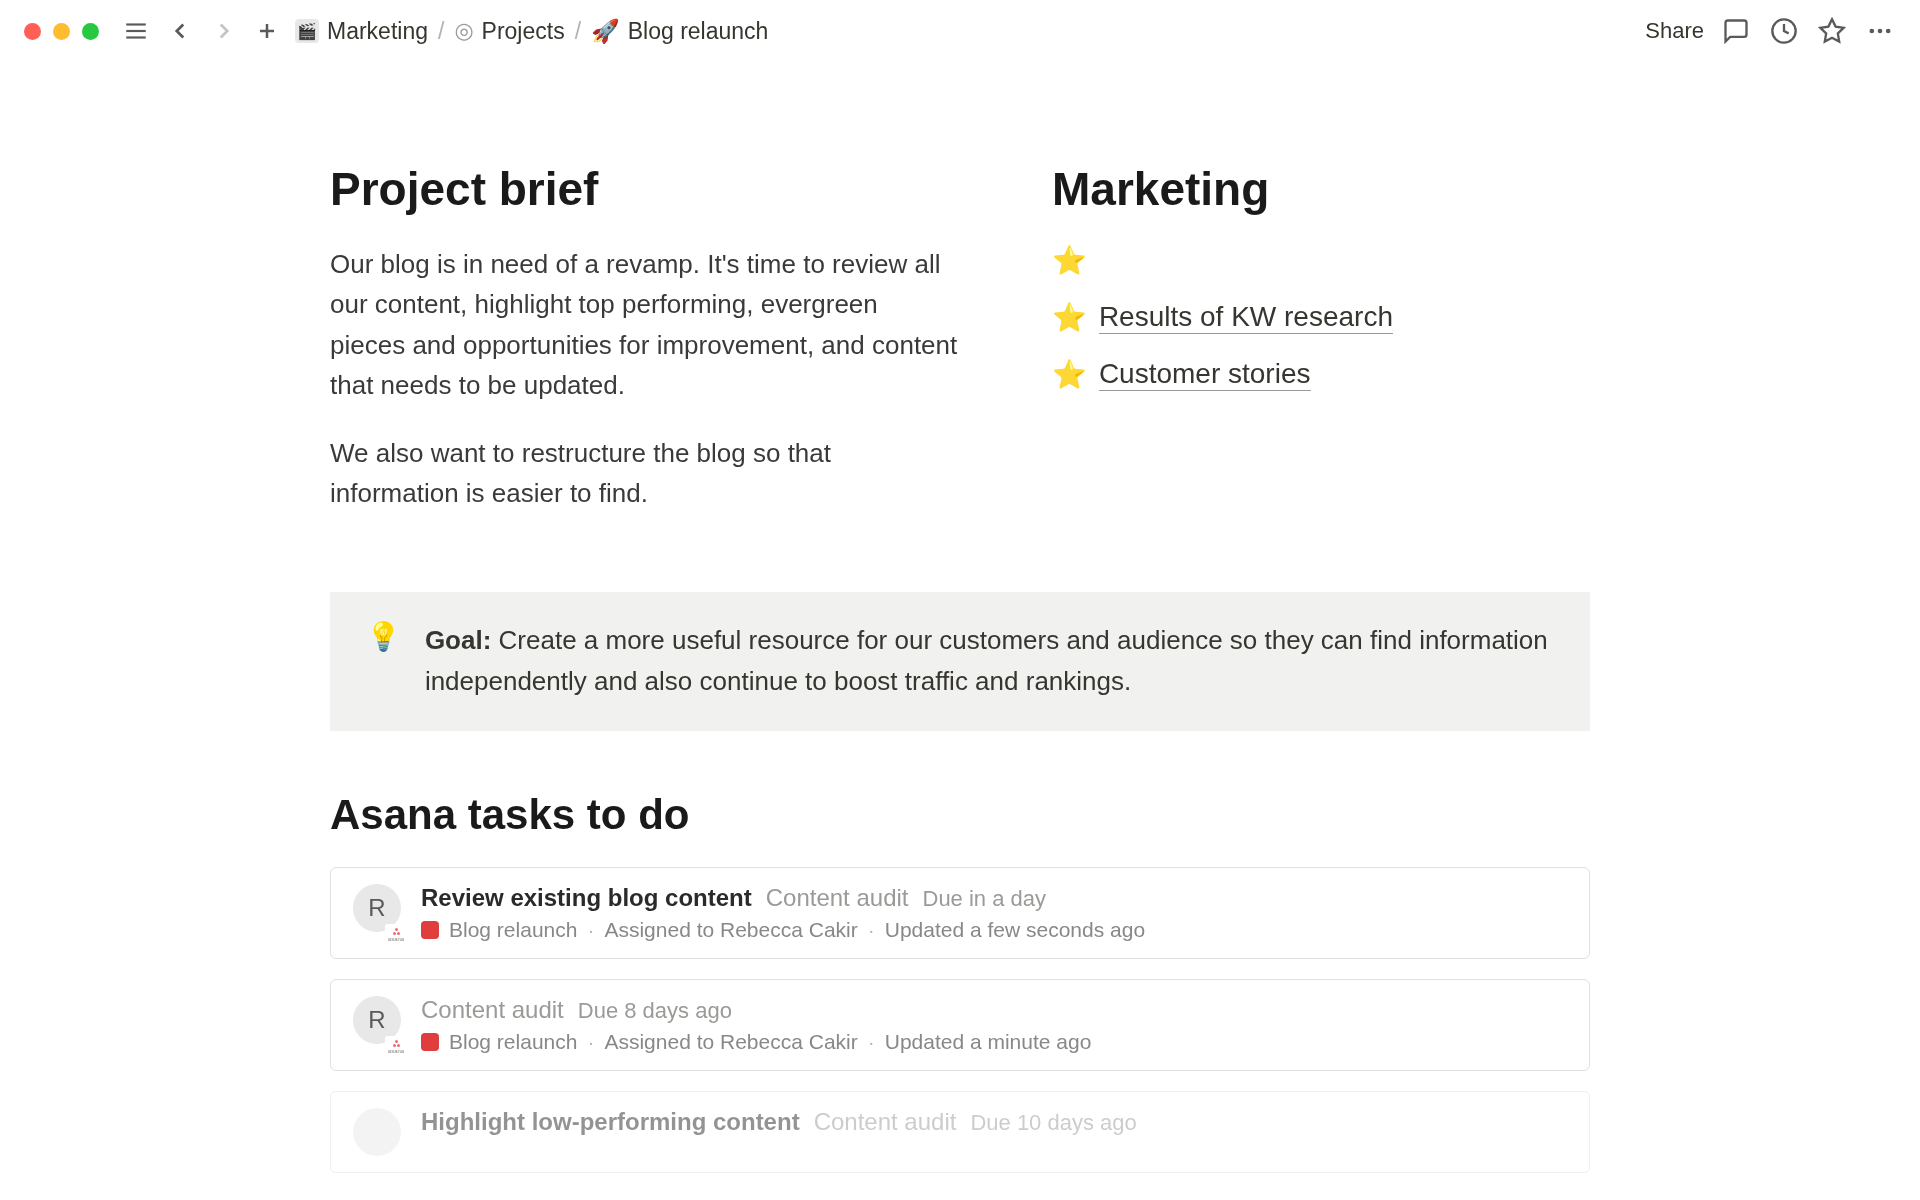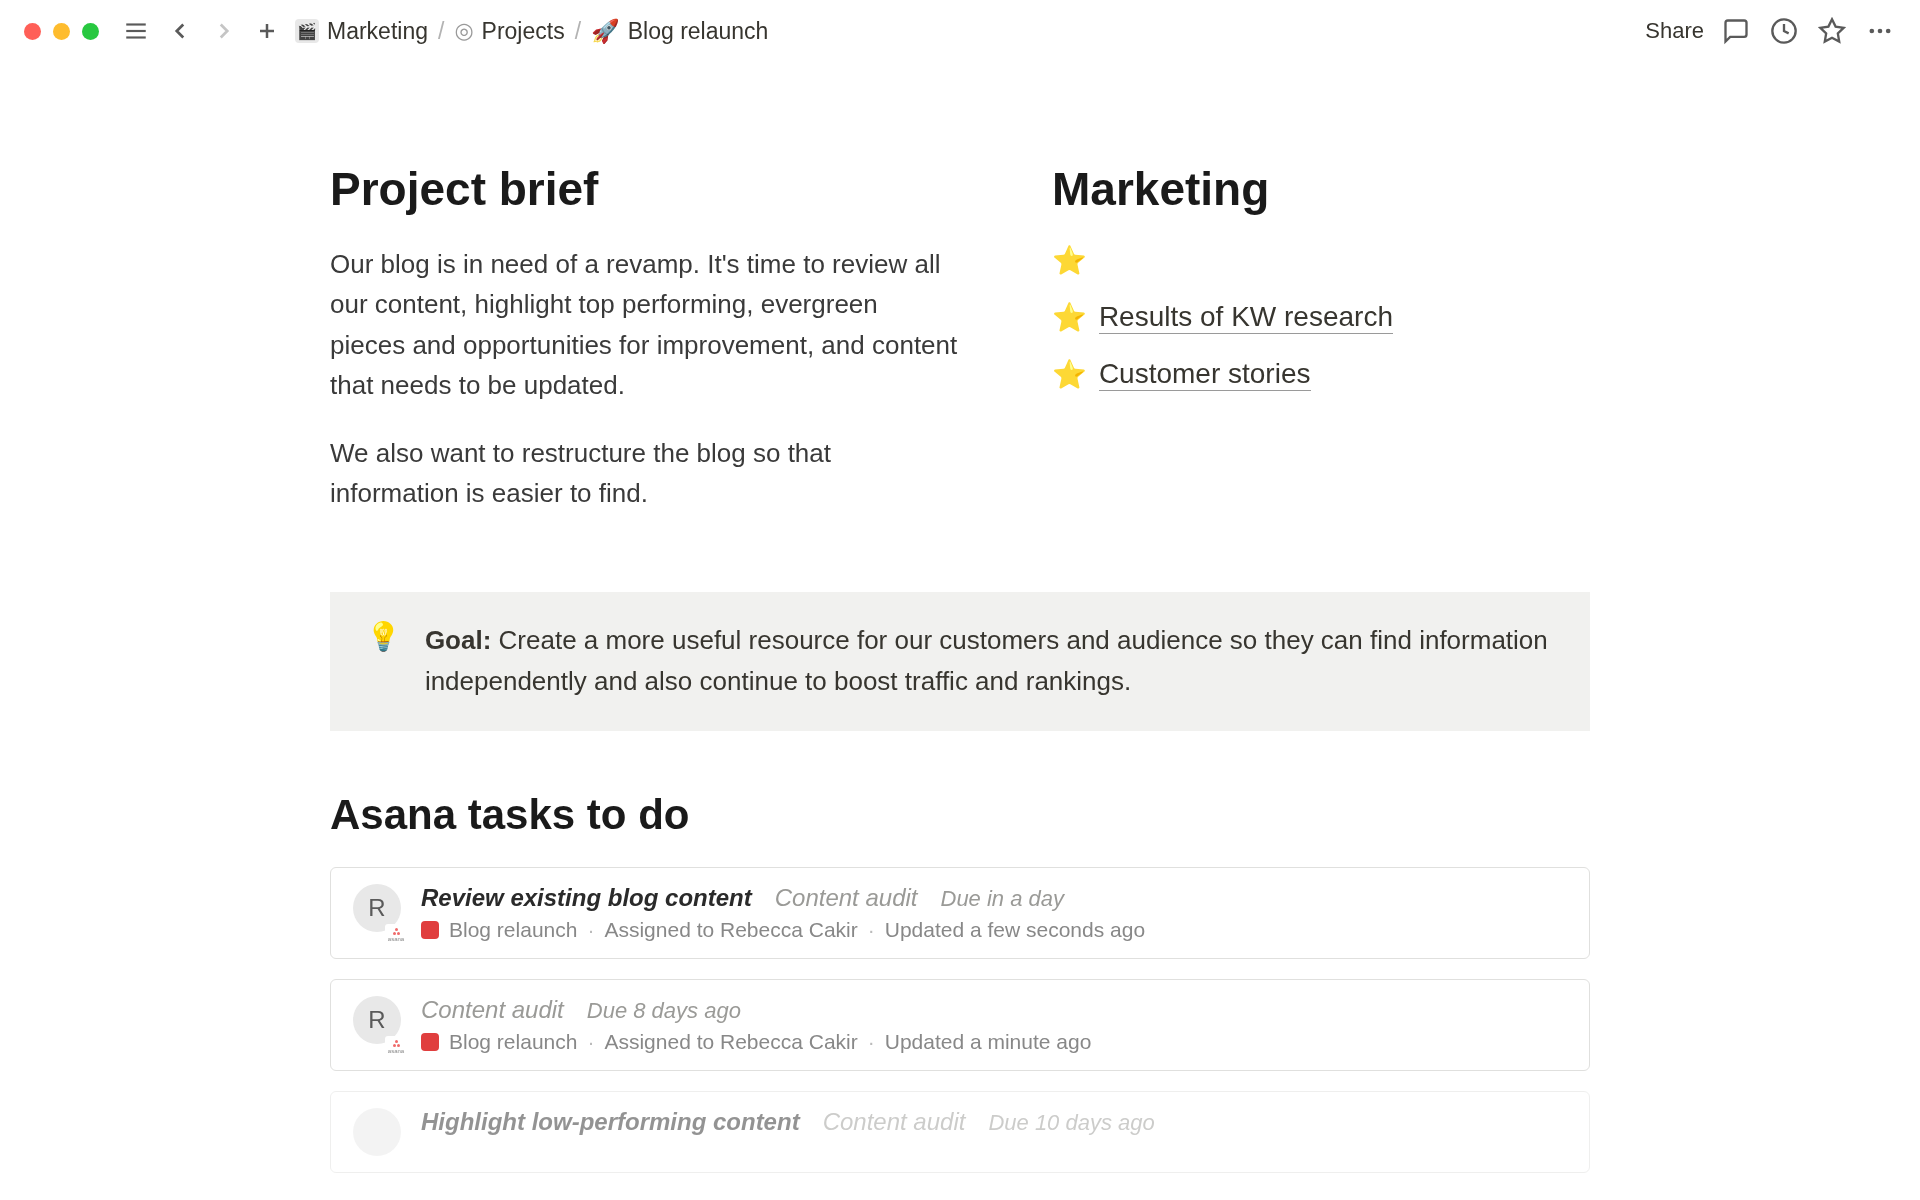--- a/index.html
+++ b/index.html
@@ -206,24 +206,23 @@
     .asana-label {
       font-size: 6px;
       color: #888;
     }
     .task-body {
       flex: 1;
     }
     .task-line1 {
       display: flex;
       align-items: baseline;
-      gap: 23px;
+      gap: 14px;
       flex-wrap: wrap;
       margin-bottom: 6px;
-      font-style: italic;
     }
     .task-title-text {
       font-size: 24px;
       font-weight: 600;
       color: #2a2a2a;
     }
     .task-category {
       font-size: 24px;
       color: #9a9a97;
     }

